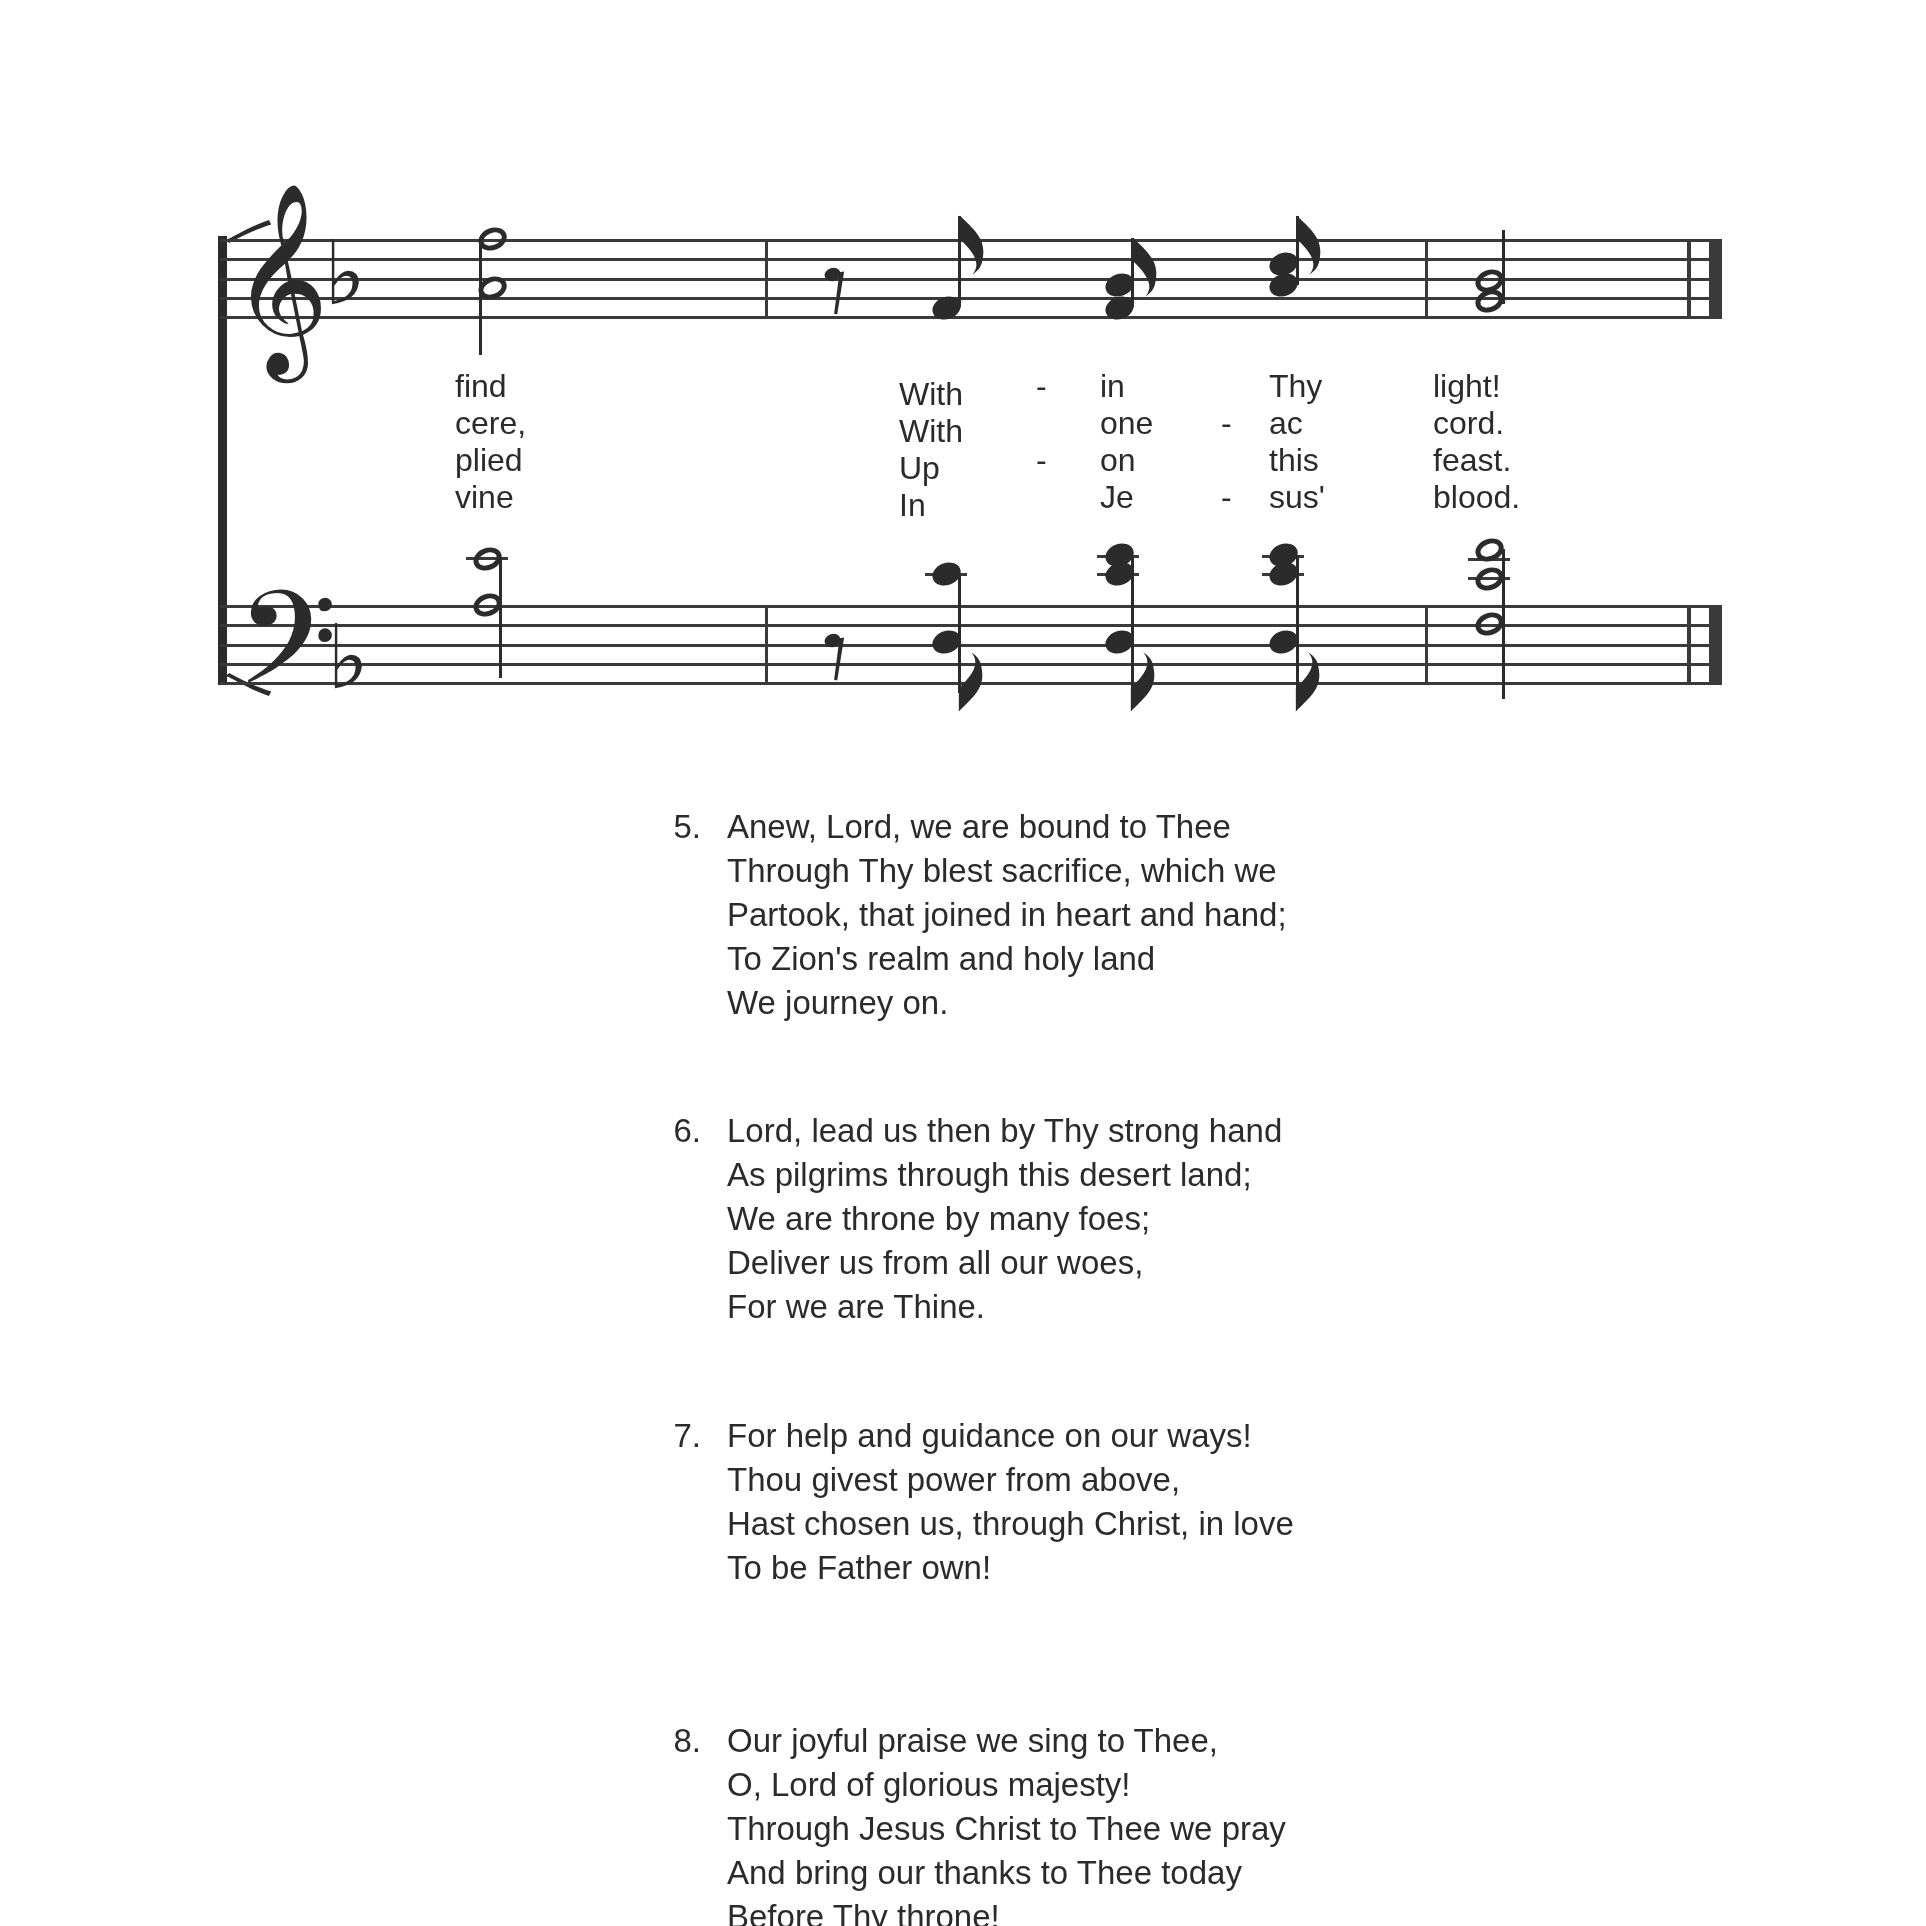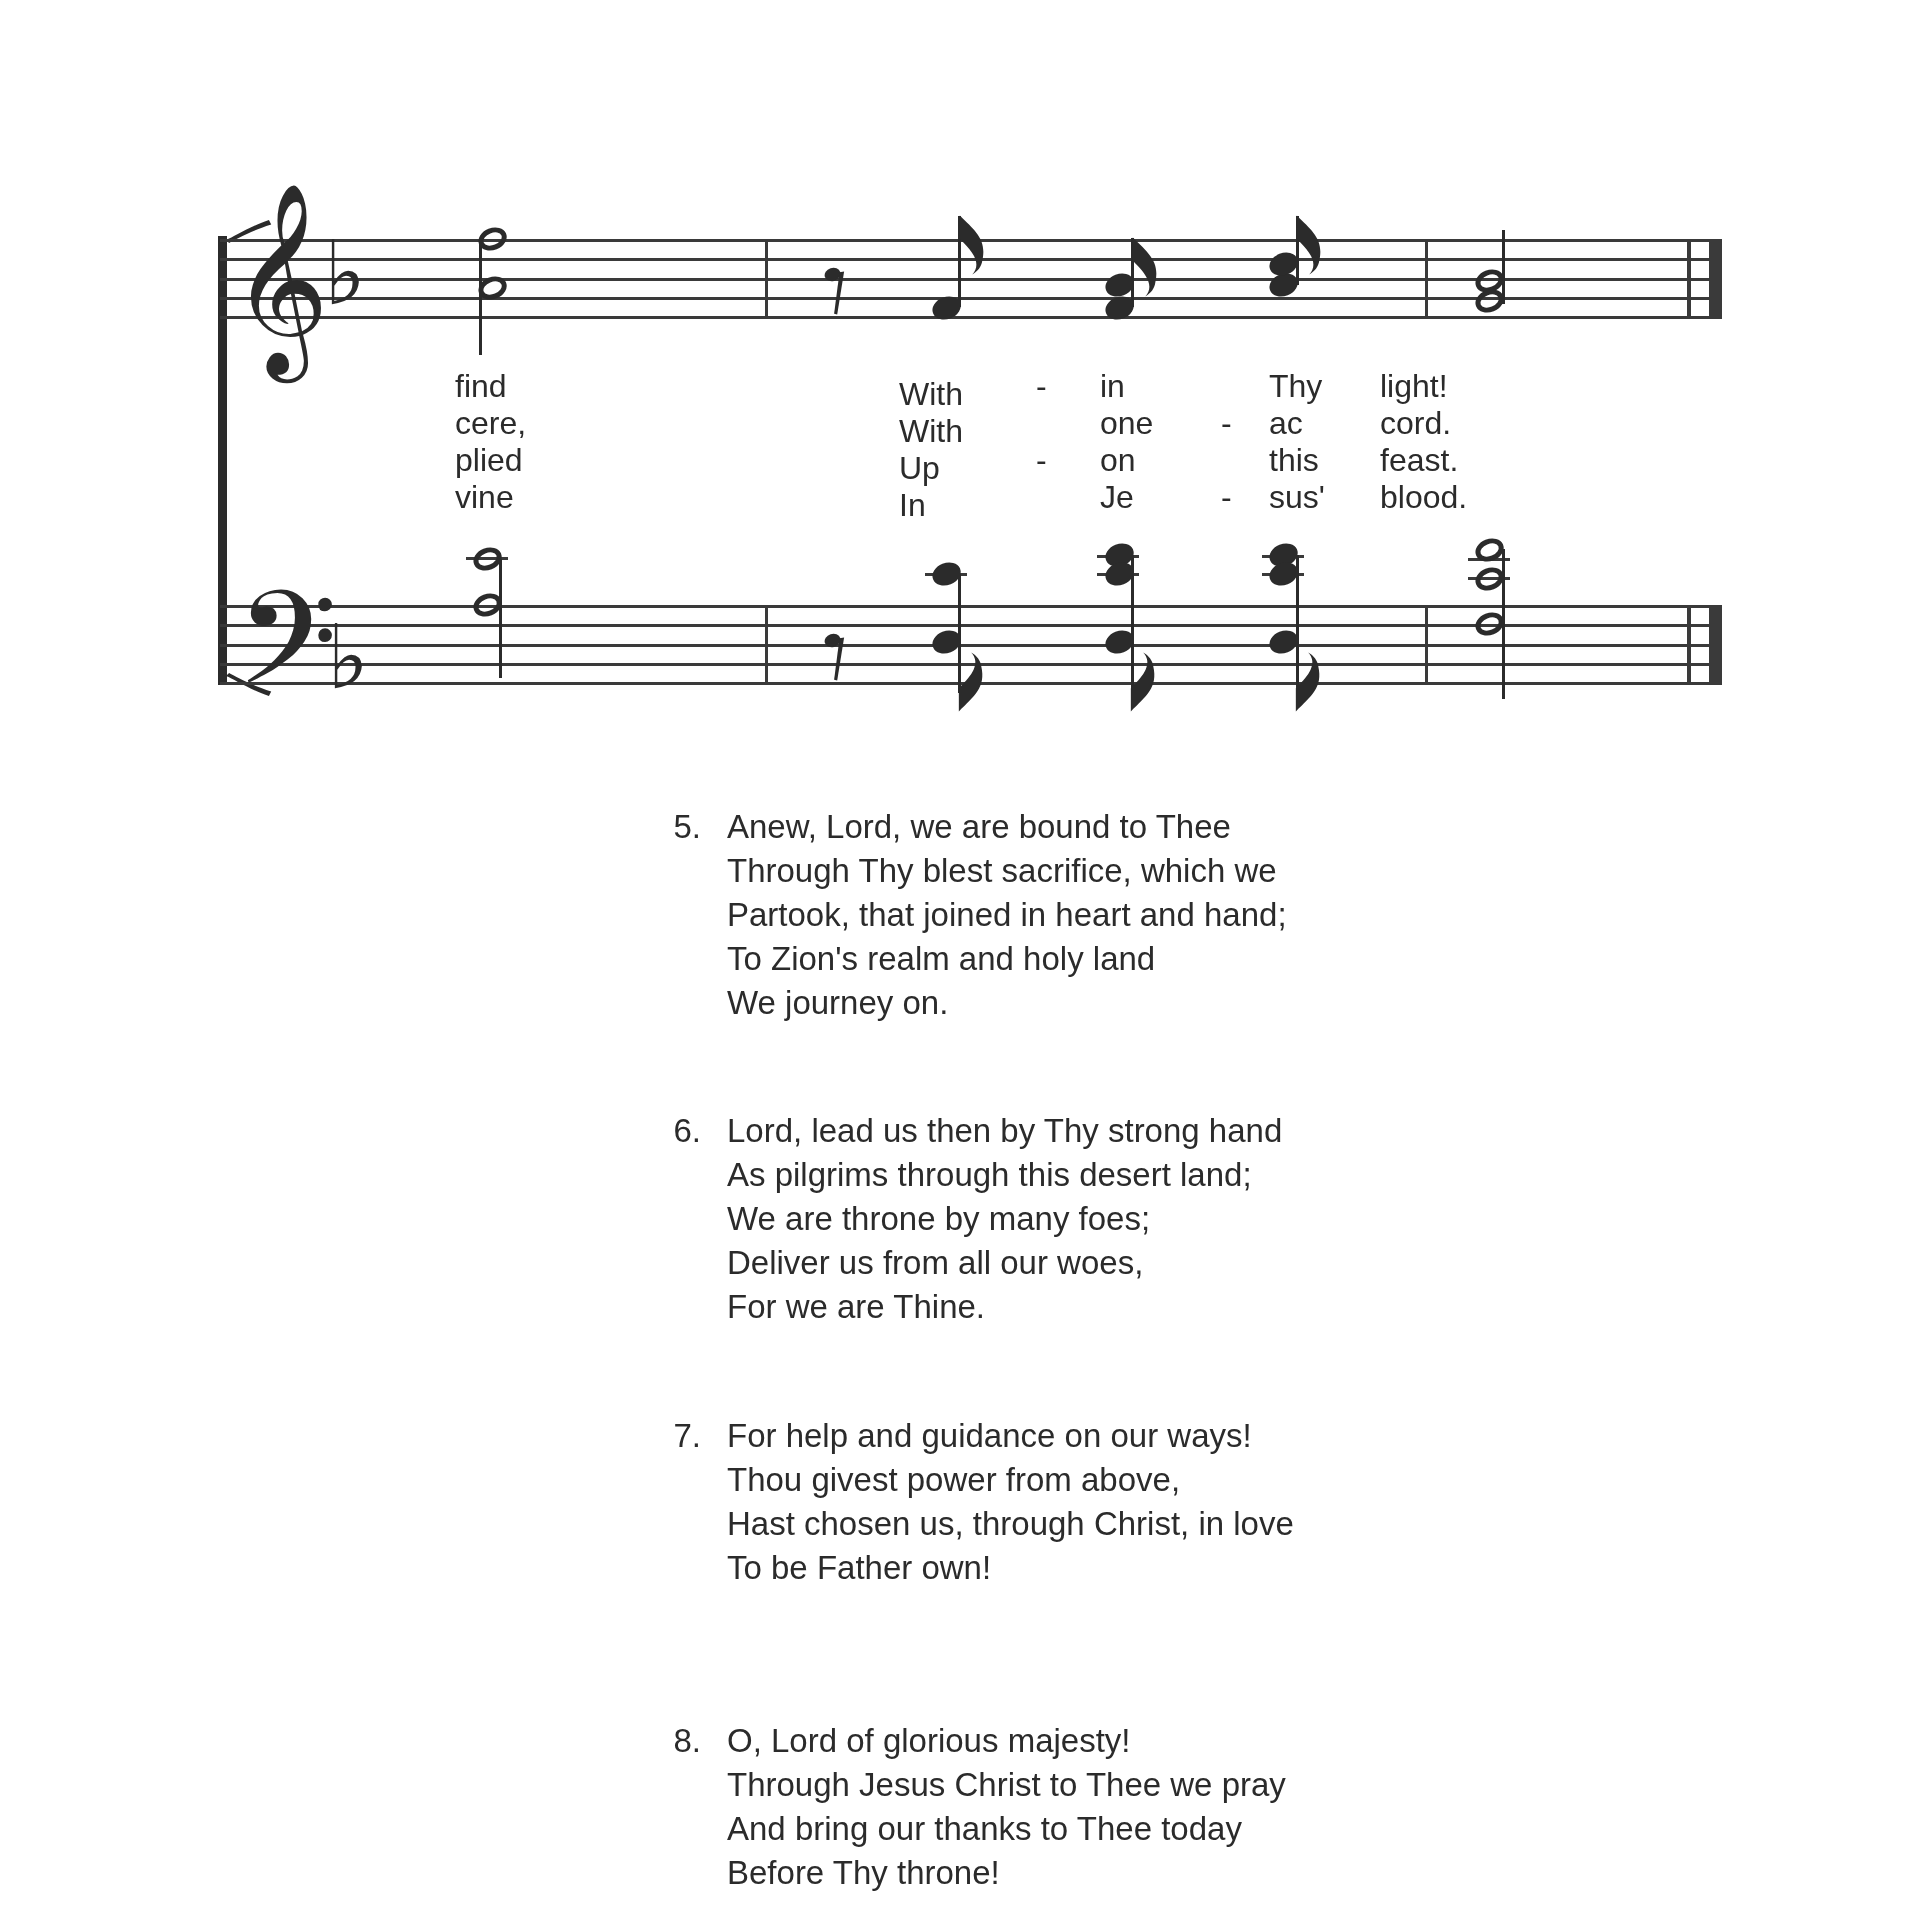--- a/index.html
+++ b/index.html
@@ -187,21 +187,21 @@
     font-size: 32px;
     line-height: 37px;
     white-space: nowrap;
     color: #2b2b2b;
     font-family: "Liberation Sans", sans-serif;
   }
   .syl-c0 { left: 455px; }
   .syl-c1 { left: 899px; margin-top: 8px; }
   .syl-c2 { left: 1100px; }
   .syl-c3 { left: 1269px; }
-  .syl-c4 { left: 1380px; }
+  .syl-c4 { left: 1433px; }
   .hyph-a { left: 1036px; }
   .hyph-b { left: 1221px; }
 
   
   #verses {
     position: absolute;
     left: 0;
     top: 805px;
     width: 1965px;
   }
@@ -461,20 +461,21 @@
         <div class="verse-line">For help and guidance on our ways!</div>
         <div class="verse-line">Thou givest power from above,</div>
         <div class="verse-line">Hast chosen us, through Christ, in love</div>
         <div class="verse-line">To be Father own!</div>
       </div>
     </div>
 
     <div class="verse v-8">
       <div class="verse-num">8.</div>
       <div class="verse-lines">
+        <div class="verse-line">Our joyful praise we sing to Thee,</div>
         <div class="verse-line">O, Lord of glorious majesty!</div>
         <div class="verse-line">Through Jesus Christ to Thee we pray</div>
         <div class="verse-line">And bring our thanks to Thee today</div>
         <div class="verse-line">Before Thy throne!</div>
       </div>
     </div>
   </div>
 
 </div>
 

